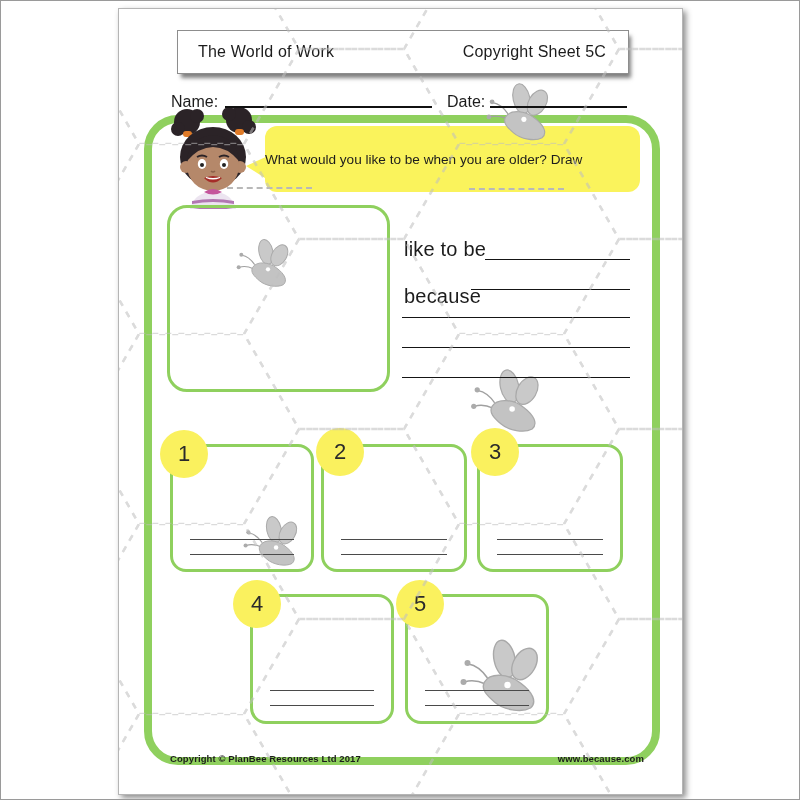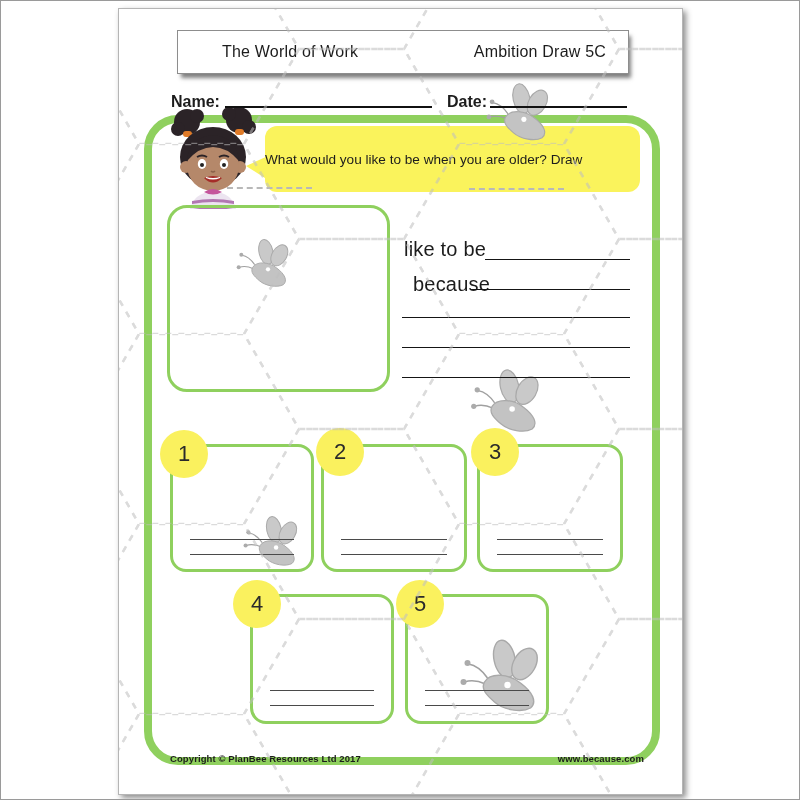--- a/index.html
+++ b/index.html
@@ -12,24 +12,24 @@
     position:absolute;left:117px;top:7px;width:563px;height:785px;
     background:#ffffff;border:1px solid #b5b5b5;
     box-shadow:3px 3px 6px rgba(0,0,0,0.45);
   }
   .abs{position:absolute;}
   
   .header-box{
     left:58px;top:21px;width:452px;height:44px;background:#fff;
     border:1px solid #8d8d8d;box-shadow:3px 5px 4px -1px rgba(0,0,0,0.5);
     display:flex;align-items:center;justify-content:space-between;
-    padding:0 22px 0 44px;box-sizing:border-box;z-index:2;
+    padding:0 22px 0 20px;box-sizing:border-box;z-index:2;
   }
   .header-box span{font-size:16px;letter-spacing:0.2px;}
-  .fieldlabel{font-size:16px;font-weight:bold;z-index:4;}
+  .fieldlabel{font-size:16px;font-weight:normal;z-index:4;}
   .u-line{border-bottom:2px solid #111;z-index:4;}
   
   .frame{
     left:25px;top:106px;width:516px;height:650px;box-sizing:border-box;
     border:8px solid #8fd05e;border-radius:34px;z-index:1;
   }
   
   .bubble{
     left:146px;top:117px;width:375px;height:66px;background:#faf35c;
     border-radius:12px;z-index:2;display:flex;flex-direction:column;
@@ -73,21 +73,21 @@
           <ellipse cx="50" cy="21" rx="10.5" ry="19" transform="rotate(-12 50 21)" fill="#c9c9c9" stroke="#a9a9a9" stroke-width="1.4"></ellipse>
           <ellipse cx="70" cy="26" rx="11" ry="17" transform="rotate(30 70 26)" fill="#c9c9c9" stroke="#a9a9a9" stroke-width="1.4"></ellipse>
           <path d="M30,44 C36,34 55,36 66,45 C78,54 83,64 76,70 C67,75 49,72 40,64 C32,57 26,51 30,44 Z" fill="#c3c3c3" stroke="#a9a9a9" stroke-width="1.4"></path>
           <circle cx="53" cy="47" r="3.2" fill="#ffffff"></circle>
         </g>
       </defs>
     </svg>
 
     <div class="abs header-box">
       <span>The World of Work</span>
-      <span>Ambition Draw 5C</span>
+      <span>Copyright Sheet 5C</span>
     </div>
 
     <div class="abs fieldlabel" style="left:52px;top:84px;">Name:</div>
     <div class="abs u-line" style="left:106px;top:97px;width:207px;"></div>
     <div class="abs fieldlabel" style="left:328px;top:84px;">Date:</div>
     <div class="abs u-line" style="left:371px;top:97px;width:137px;"></div>
 
     <div class="abs frame"></div>
 
     <svg class="abs avatar" style="left:38px;top:96px;" width="112" height="104" viewBox="0 0 112 104">
@@ -123,21 +123,21 @@
     <div class="abs bubble">
       <div>What would you like to be when you are older? Draw</div>
     </div>
     <div class="abs trail" style="left:108px;top:178px;width:85px;"></div>
     <div class="abs trail" style="left:350px;top:179px;width:95px;"></div>
 
     <div class="abs gbox drawbox"></div>
 
     <div class="abs big-text" style="left:285px;top:229px;">like to be</div>
     <div class="abs para-line" style="left:366px;top:250px;width:145px;"></div>
-    <div class="abs big-text" style="left:285px;top:264px;margin-left:9px;">because</div>
+    <div class="abs big-text" style="left:285px;top:276px;">because</div>
     <div class="abs para-line" style="left:352px;top:280px;width:159px;"></div>
     <div class="abs para-line" style="left:283px;top:308px;width:228px;"></div>
     <div class="abs para-line" style="left:283px;top:338px;width:228px;"></div>
     <div class="abs para-line" style="left:283px;top:368px;width:228px;"></div>
 
 
     <div class="abs gbox" style="left:51px;top:435px;width:144px;height:128px;"></div>
     <div class="abs gbox" style="left:202px;top:435px;width:146px;height:128px;"></div>
     <div class="abs gbox" style="left:358px;top:435px;width:146px;height:128px;"></div>
     <div class="abs num-circle" style="left:41px;top:421px;">1</div>

